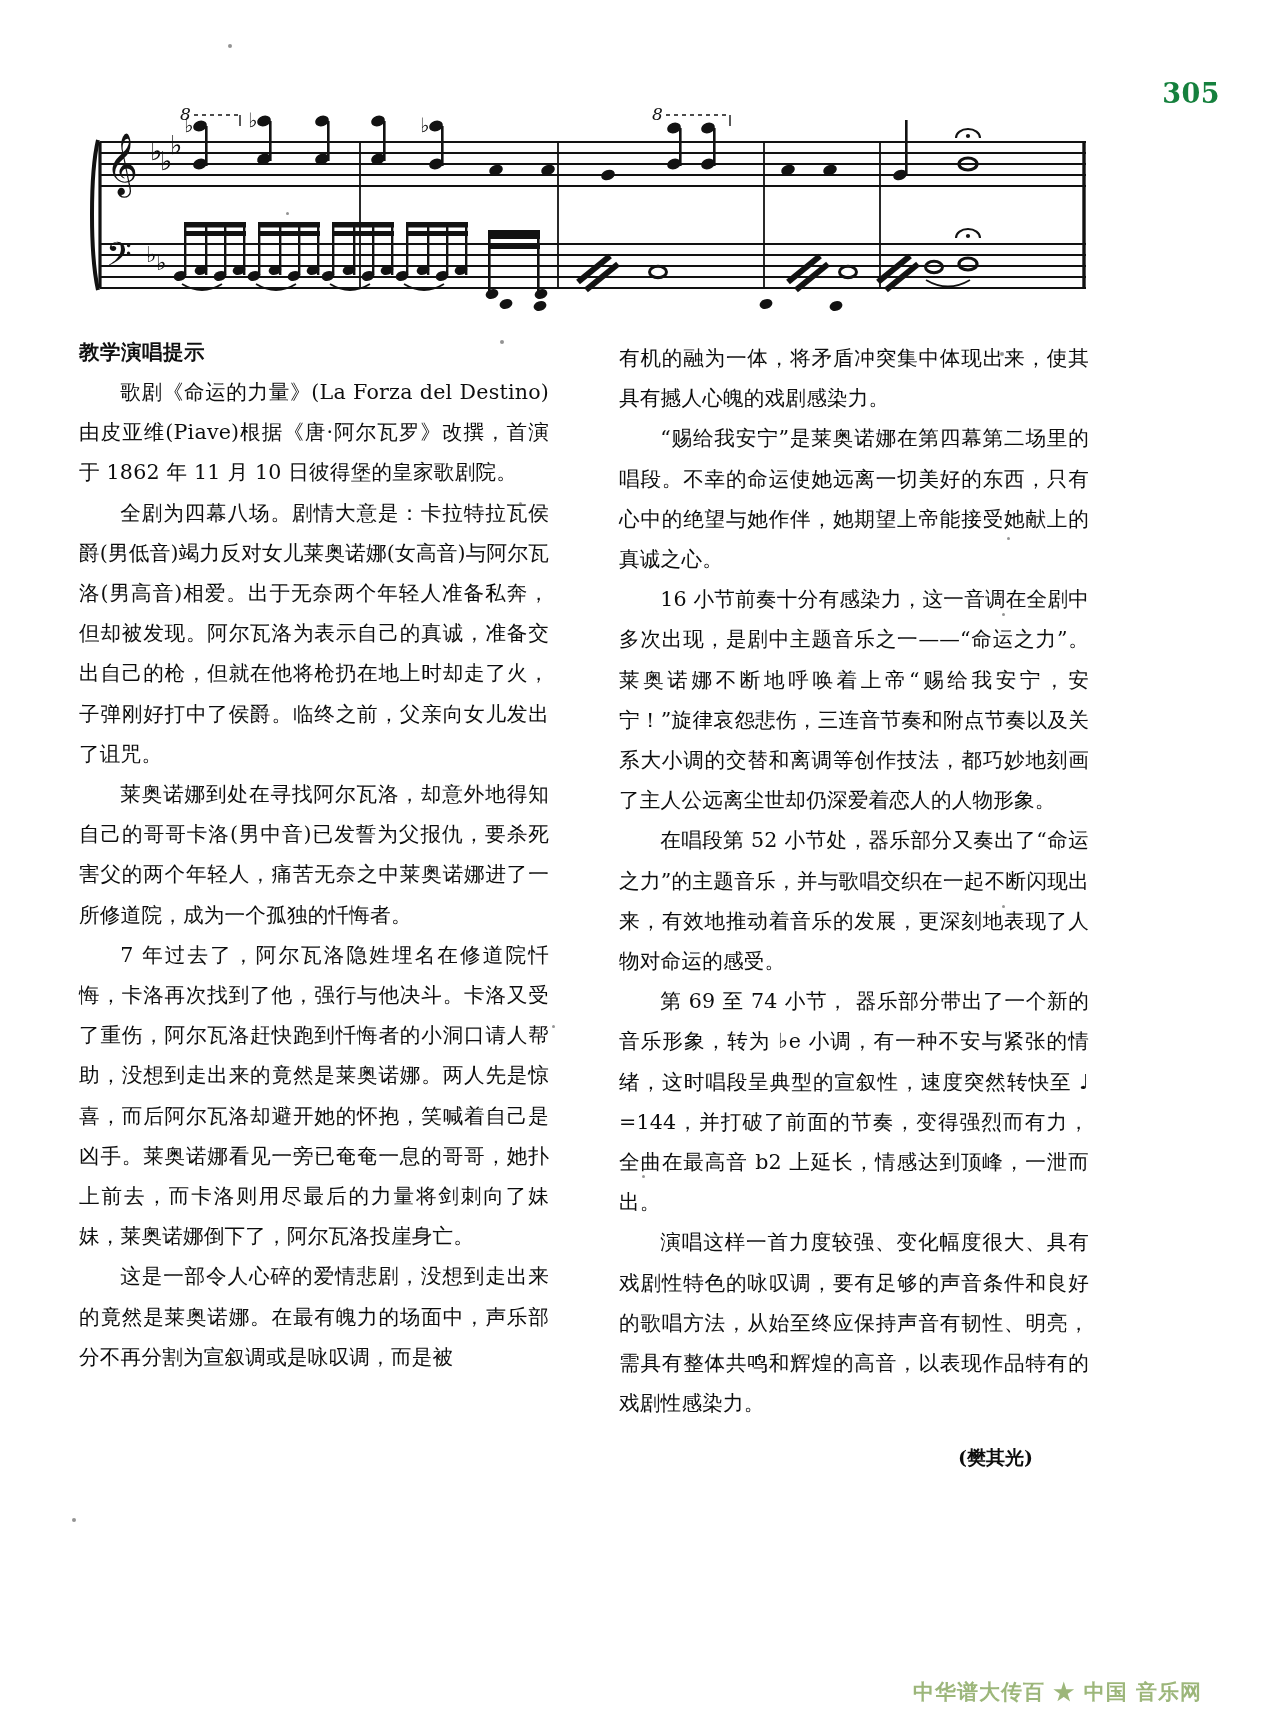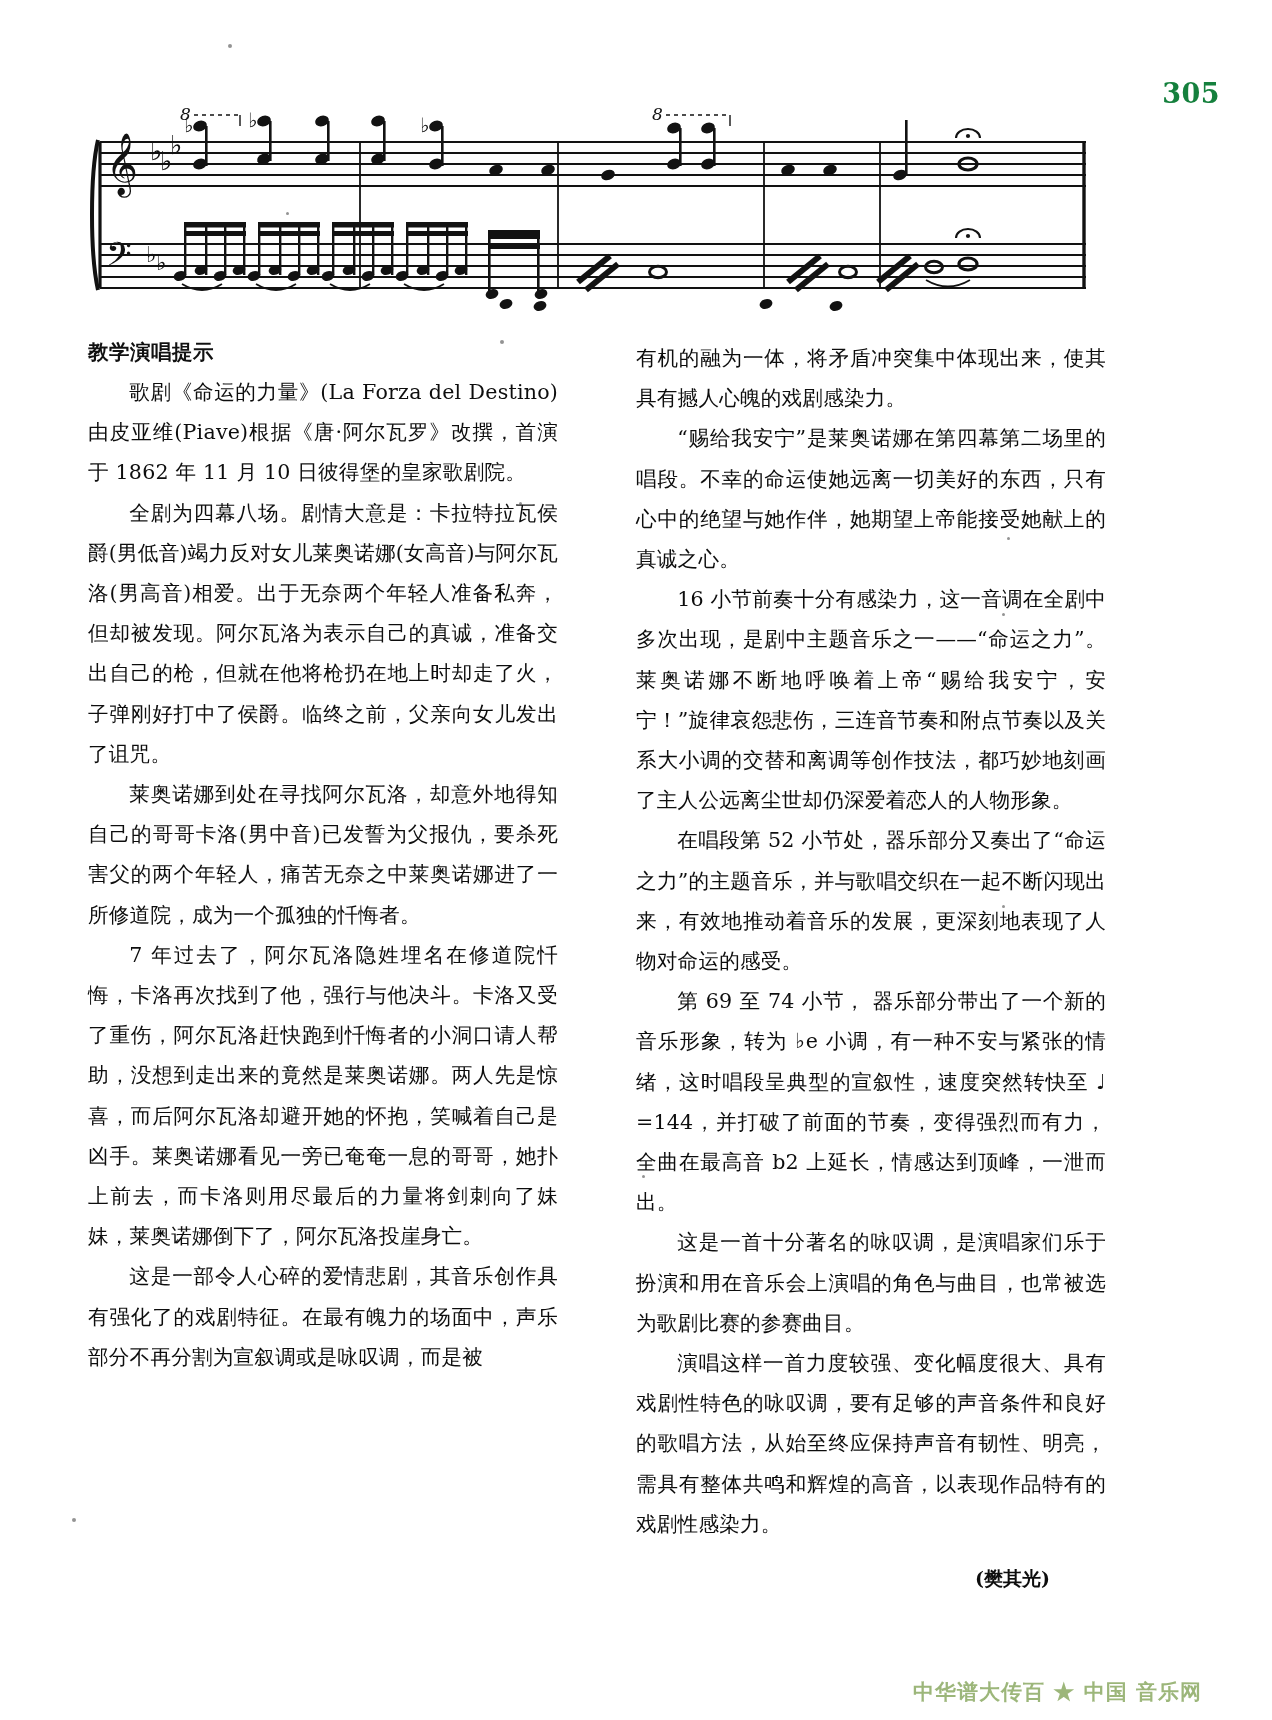--- a/index.html
+++ b/index.html
@@ -41,25 +41,25 @@
     left: 88px;
     top: 104px;
     width: 1002px;
     height: 208px;
   }
   #score svg { display: block; }
 
   
   #body-columns {
     position: absolute;
-    left: 88px;
+    left: 79px;
     top: 338px;
     width: 1010px;
     display: flex;
-    gap: 8px;
+    gap: 0px;
   }
   .col {
     width: 470px;
     flex: 0 0 470px;
   }
   .col.right { margin-left: 70px; }
 
   .section-title {
     font-family: "DejaVu Sans", "Liberation Sans", sans-serif;
     font-weight: bold;
@@ -323,30 +323,29 @@
 
 <div id="body-columns">
 
   <div class="col left">
     <h2 class="section-title">教学演唱提示</h2>
 
     <p class="para">歌剧《命运的力量》(La Forza del Destino)由皮亚维(Piave)根据《唐·阿尔瓦罗》改撰，首演于 1862 年 11 月 10 日彼得堡的皇家歌剧院。</p>
     <p class="para">全剧为四幕八场。剧情大意是：卡拉特拉瓦侯爵(男低音)竭力反对女儿莱奥诺娜(女高音)与阿尔瓦洛(男高音)相爱。出于无奈两个年轻人准备私奔，但却被发现。阿尔瓦洛为表示自己的真诚，准备交出自己的枪，但就在他将枪扔在地上时却走了火，子弹刚好打中了侯爵。临终之前，父亲向女儿发出了诅咒。</p>
     <p class="para">莱奥诺娜到处在寻找阿尔瓦洛，却意外地得知自己的哥哥卡洛(男中音)已发誓为父报仇，要杀死害父的两个年轻人，痛苦无奈之中莱奥诺娜进了一所修道院，成为一个孤独的忏悔者。</p>
     <p class="para">7 年过去了，阿尔瓦洛隐姓埋名在修道院忏悔，卡洛再次找到了他，强行与他决斗。卡洛又受了重伤，阿尔瓦洛赶快跑到忏悔者的小洞口请人帮助，没想到走出来的竟然是莱奥诺娜。两人先是惊喜，而后阿尔瓦洛却避开她的怀抱，笑喊着自己是凶手。莱奥诺娜看见一旁已奄奄一息的哥哥，她扑上前去，而卡洛则用尽最后的力量将剑刺向了妹妹，莱奥诺娜倒下了，阿尔瓦洛投崖身亡。</p>
-    <p class="para">这是一部令人心碎的爱情悲剧，其音乐创作具有强化了的戏剧特征。在最有魄力的场面中，声乐部分不再分割为宣叙调或是咏叹调，而是被</p>
+    <p class="para">这是一部令人心碎的爱情悲剧，没想到走出来的竟然是莱奥诺娜。在最有魄力的场面中，声乐部分不再分割为宣叙调或是咏叹调，而是被</p>
   </div>
 
   <div class="col right">
     <p class="para noindent">有机的融为一体，将矛盾冲突集中体现出来，使其具有撼人心魄的戏剧感染力。</p>
     <p class="para">“赐给我安宁”是莱奥诺娜在第四幕第二场里的唱段。不幸的命运使她远离一切美好的东西，只有心中的绝望与她作伴，她期望上帝能接受她献上的真诚之心。</p>
     <p class="para">16 小节前奏十分有感染力，这一音调在全剧中多次出现，是剧中主题音乐之一——“命运之力”。莱奥诺娜不断地呼唤着上帝“赐给我安宁，安宁！”旋律哀怨悲伤，三连音节奏和附点节奏以及关系大小调的交替和离调等创作技法，都巧妙地刻画了主人公远离尘世却仍深爱着恋人的人物形象。</p>
     <p class="para">在唱段第 52 小节处，器乐部分又奏出了“命运之力”的主题音乐，并与歌唱交织在一起不断闪现出来，有效地推动着音乐的发展，更深刻地表现了人物对命运的感受。</p>
     <p class="para">第 69 至 74 小节，  器乐部分带出了一个新的音乐形象，转为 ♭e 小调，有一种不安与紧张的情绪，这时唱段呈典型的宣叙性，速度突然转快至 ♩=144，并打破了前面的节奏，变得强烈而有力，全曲在最高音 b2 上延长，情感达到顶峰，一泄而出。</p>
-    <p class="para">这是一首十分著名的咏叹调，是演唱家们乐于扮演和用在音乐会上演唱的角色与曲目，也常被选为歌剧比赛的参赛曲目。</p>
     <p class="para">演唱这样一首力度较强、变化幅度很大、具有戏剧性特色的咏叹调，要有足够的声音条件和良好的歌唱方法，从始至终应保持声音有韧性、明亮，需具有整体共鸣和辉煌的高音，以表现作品特有的戏剧性感染力。</p>
 
     <div class="signature">(樊其光)</div>
   </div>
 </div>
 
 <div id="bottom-watermark">中华谱大传百  ★ 中国 音乐网</div>
 
 <div class="speck" style="left:228px;  top:44px;   width:4px; height:4px;"></div>
 <div class="speck" style="left:500px;  top:340px;  width:4px; height:4px;"></div>

